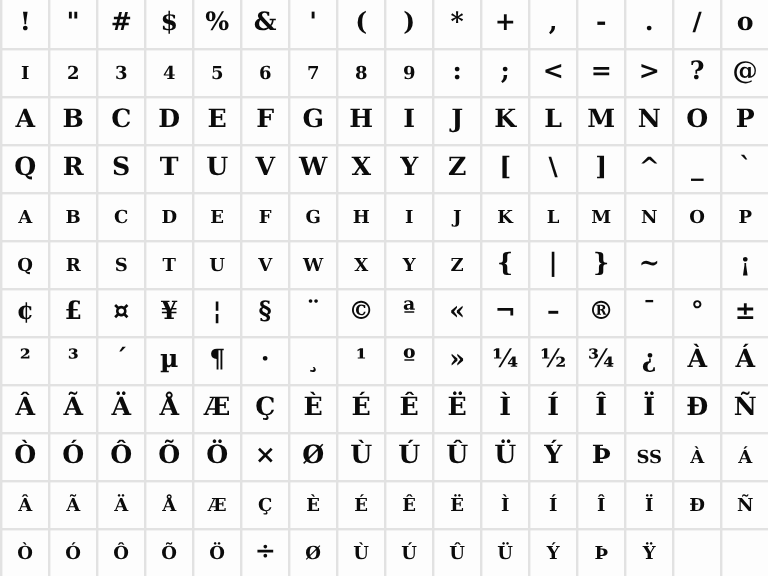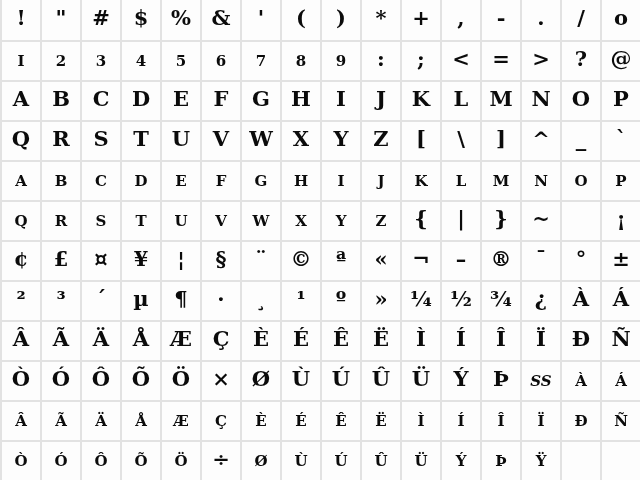--- a/index.html
+++ b/index.html
@@ -189,21 +189,21 @@
     <div class="cell" style="background: rgb(253, 253, 253);"><span>Õ</span></div>
     <div class="cell" style="background: rgb(253, 253, 253);"><span>Ö</span></div>
     <div class="cell" style="background: rgb(253, 253, 253);"><span>×</span></div>
     <div class="cell" style="background: rgb(253, 253, 253);"><span>Ø</span></div>
     <div class="cell" style="background: rgb(253, 253, 253);"><span>Ù</span></div>
     <div class="cell" style="background: rgb(253, 253, 253);"><span>Ú</span></div>
     <div class="cell" style="background: rgb(253, 253, 253);"><span>Û</span></div>
     <div class="cell" style="background: rgb(253, 253, 253);"><span>Ü</span></div>
     <div class="cell" style="background: rgb(253, 253, 253);"><span>Ý</span></div>
     <div class="cell" style="background: rgb(253, 253, 253);"><span>Þ</span></div>
-    <div class="cell" style="background: rgb(253, 253, 253); font-style: italic;"><span class="sc">SS</span></div>
+    <div class="cell" style="background: rgb(253, 253, 253);"><span class="sc">SS</span></div>
     <div class="cell" style="background: rgb(253, 253, 253);"><span class="sc">À</span></div>
     <div class="cell" style="background: rgb(253, 253, 253);"><span class="sc">Á</span></div>
     <div class="cell" style="background: rgb(253, 253, 253);"><span class="sc">Â</span></div>
     <div class="cell" style="background: rgb(253, 253, 253);"><span class="sc">Ã</span></div>
     <div class="cell" style="background: rgb(253, 253, 253);"><span class="sc">Ä</span></div>
     <div class="cell" style="background: rgb(253, 253, 253);"><span class="sc">Å</span></div>
     <div class="cell" style="background: rgb(253, 253, 253);"><span class="sc">Æ</span></div>
     <div class="cell" style="background: rgb(253, 253, 253);"><span class="sc">Ç</span></div>
     <div class="cell" style="background: rgb(253, 253, 253);"><span class="sc">È</span></div>
     <div class="cell" style="background: rgb(253, 253, 253);"><span class="sc">É</span></div>

